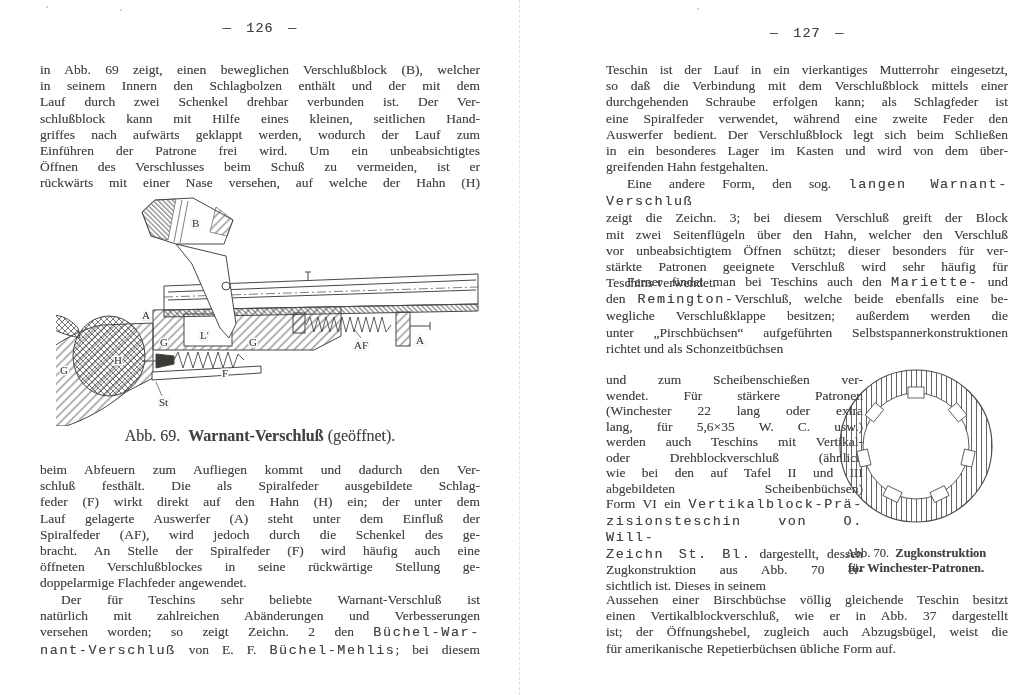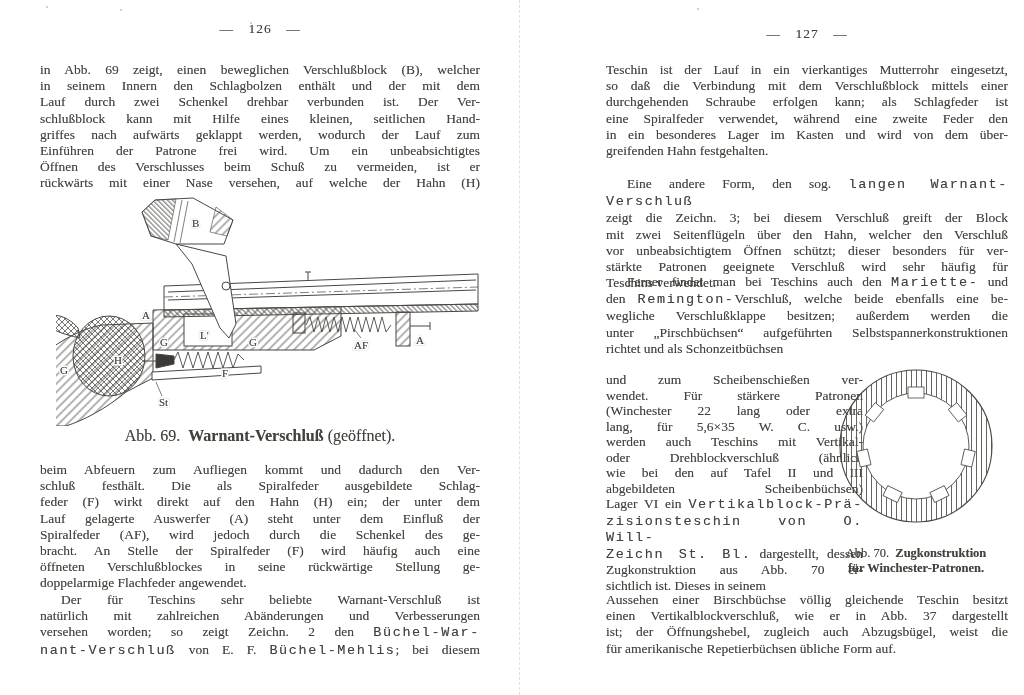--- a/index.html
+++ b/index.html
@@ -4,21 +4,21 @@
 <style>
   html,body{margin:0;padding:0;}
   body{
     width:1024px;height:695px;position:relative;background:#ffffff;
     font-family:"Liberation Serif", serif;color:#45423d;overflow:hidden;
     text-shadow:0 0 .4px rgba(70,66,60,.45);
   }
   .page{position:absolute;top:0;height:695px;}
   .page.left{left:40px;width:440px;}
   .page.right{left:606px;width:402px;}
-  .pagenum{position:absolute;left:0;right:0;text-align:center;font-size:13.5px;letter-spacing:1px;}
+  .pagenum{position:absolute;left:0;right:0;text-align:center;font-size:13.5px;letter-spacing:1px;font-family:Liberation Mono, monospace;}
   .para{position:absolute;left:0;right:0;font-size:13.5px;line-height:16.2px;}
   .para.narrow{right:auto;width:257px;}
   .para.narrow .tl{line-height:15.5px;}
   .tl{text-align:justify;text-align-last:justify;}
   .tl.last{text-align-last:left;}
   .tl.ind{text-indent:21px;}
   .sp{letter-spacing:1.6px;font-family:Liberation Mono, monospace;}
   .b{font-weight:bold;}
   .caption{position:absolute;font-size:16px;}
   .caption .tl{text-align:center;text-align-last:center;line-height:15px;}
@@ -151,20 +151,21 @@
 </section>
 
 <section class="page right">
   <div class="pagenum" style="top:26px">— 127 —</div>
 
   <div class="para" style="top:62px">
       <div class="tl"><span>Teschin ist der Lauf in ein vierkantiges Mutterrohr eingesetzt,</span></div>
       <div class="tl"><span>so daß die Verbindung mit dem Verschlußblock mittels einer</span></div>
       <div class="tl"><span>durchgehenden Schraube erfolgen kann; als Schlagfeder ist</span></div>
       <div class="tl"><span>eine Spiralfeder verwendet, während eine zweite Feder den</span></div>
+      <div class="tl"><span>Auswerfer bedient. Der Verschlußblock legt sich beim Schließen</span></div>
       <div class="tl"><span>in ein besonderes Lager im Kasten und wird von dem über-</span></div>
       <div class="tl last"><span>greifenden Hahn festgehalten.</span></div>
     </div>
   <div class="para" style="top:176px">
       <div class="tl ind"><span>Eine andere Form, den sog. </span><span class="sp">langen Warnant-Verschluß</span></div>
       <div class="tl"><span>zeigt die Zeichn. 3; bei diesem Verschluß greift der Block</span></div>
       <div class="tl"><span>mit zwei Seitenflügeln über den Hahn, welcher den Verschluß</span></div>
       <div class="tl"><span>vor unbeabsichtigtem Öffnen schützt; dieser besonders für ver-</span></div>
       <div class="tl"><span>stärkte Patronen geeignete Verschluß wird sehr häufig für</span></div>
       <div class="tl last"><span>Teschins verwendet.</span></div>
@@ -178,21 +179,21 @@
     </div>
   <div class="para narrow" style="top:372px">
       <div class="tl"><span>und zum Scheibenschießen ver-</span></div>
       <div class="tl"><span>wendet. Für stärkere Patronen</span></div>
       <div class="tl"><span>(Winchester 22 lang oder extra</span></div>
       <div class="tl"><span>lang, für 5,6×35 W. C. usw.)</span></div>
       <div class="tl"><span>werden auch Teschins mit Vertikal-</span></div>
       <div class="tl"><span>oder Drehblockverschluß (ähnlich</span></div>
       <div class="tl"><span>wie bei den auf Tafel II und III</span></div>
       <div class="tl"><span>abgebildeten Scheibenbüchsen)</span></div>
-      <div class="tl"><span>Lager VI ein </span><span class="sp">Vertikalblock-Prä-</span></div>
+      <div class="tl"><span>Form VI ein </span><span class="sp">Vertikalblock-Prä-</span></div>
       <div class="tl"><span class="sp">zisionsteschin von O. Will-</span></div>
       <div class="tl"><span class="sp">Zeichn St. Bl.</span><span> dargestellt, dessen</span></div>
       <div class="tl"><span>Zugkonstruktion aus Abb. 70 er-</span></div>
       <div class="tl last"><span>sichtlich ist. Dieses in seinem</span></div>
     </div>
   <div class="para" style="top:592px">
       <div class="tl"><span>Aussehen einer Birschbüchse völlig gleichende Teschin besitzt</span></div>
       <div class="tl"><span>einen Vertikalblockverschluß, wie er in Abb. 37 dargestellt</span></div>
       <div class="tl"><span>ist; der Öffnungshebel, zugleich auch Abzugsbügel, weist die</span></div>
       <div class="tl last"><span>für amerikanische Repetierbüchsen übliche Form auf.</span></div>

